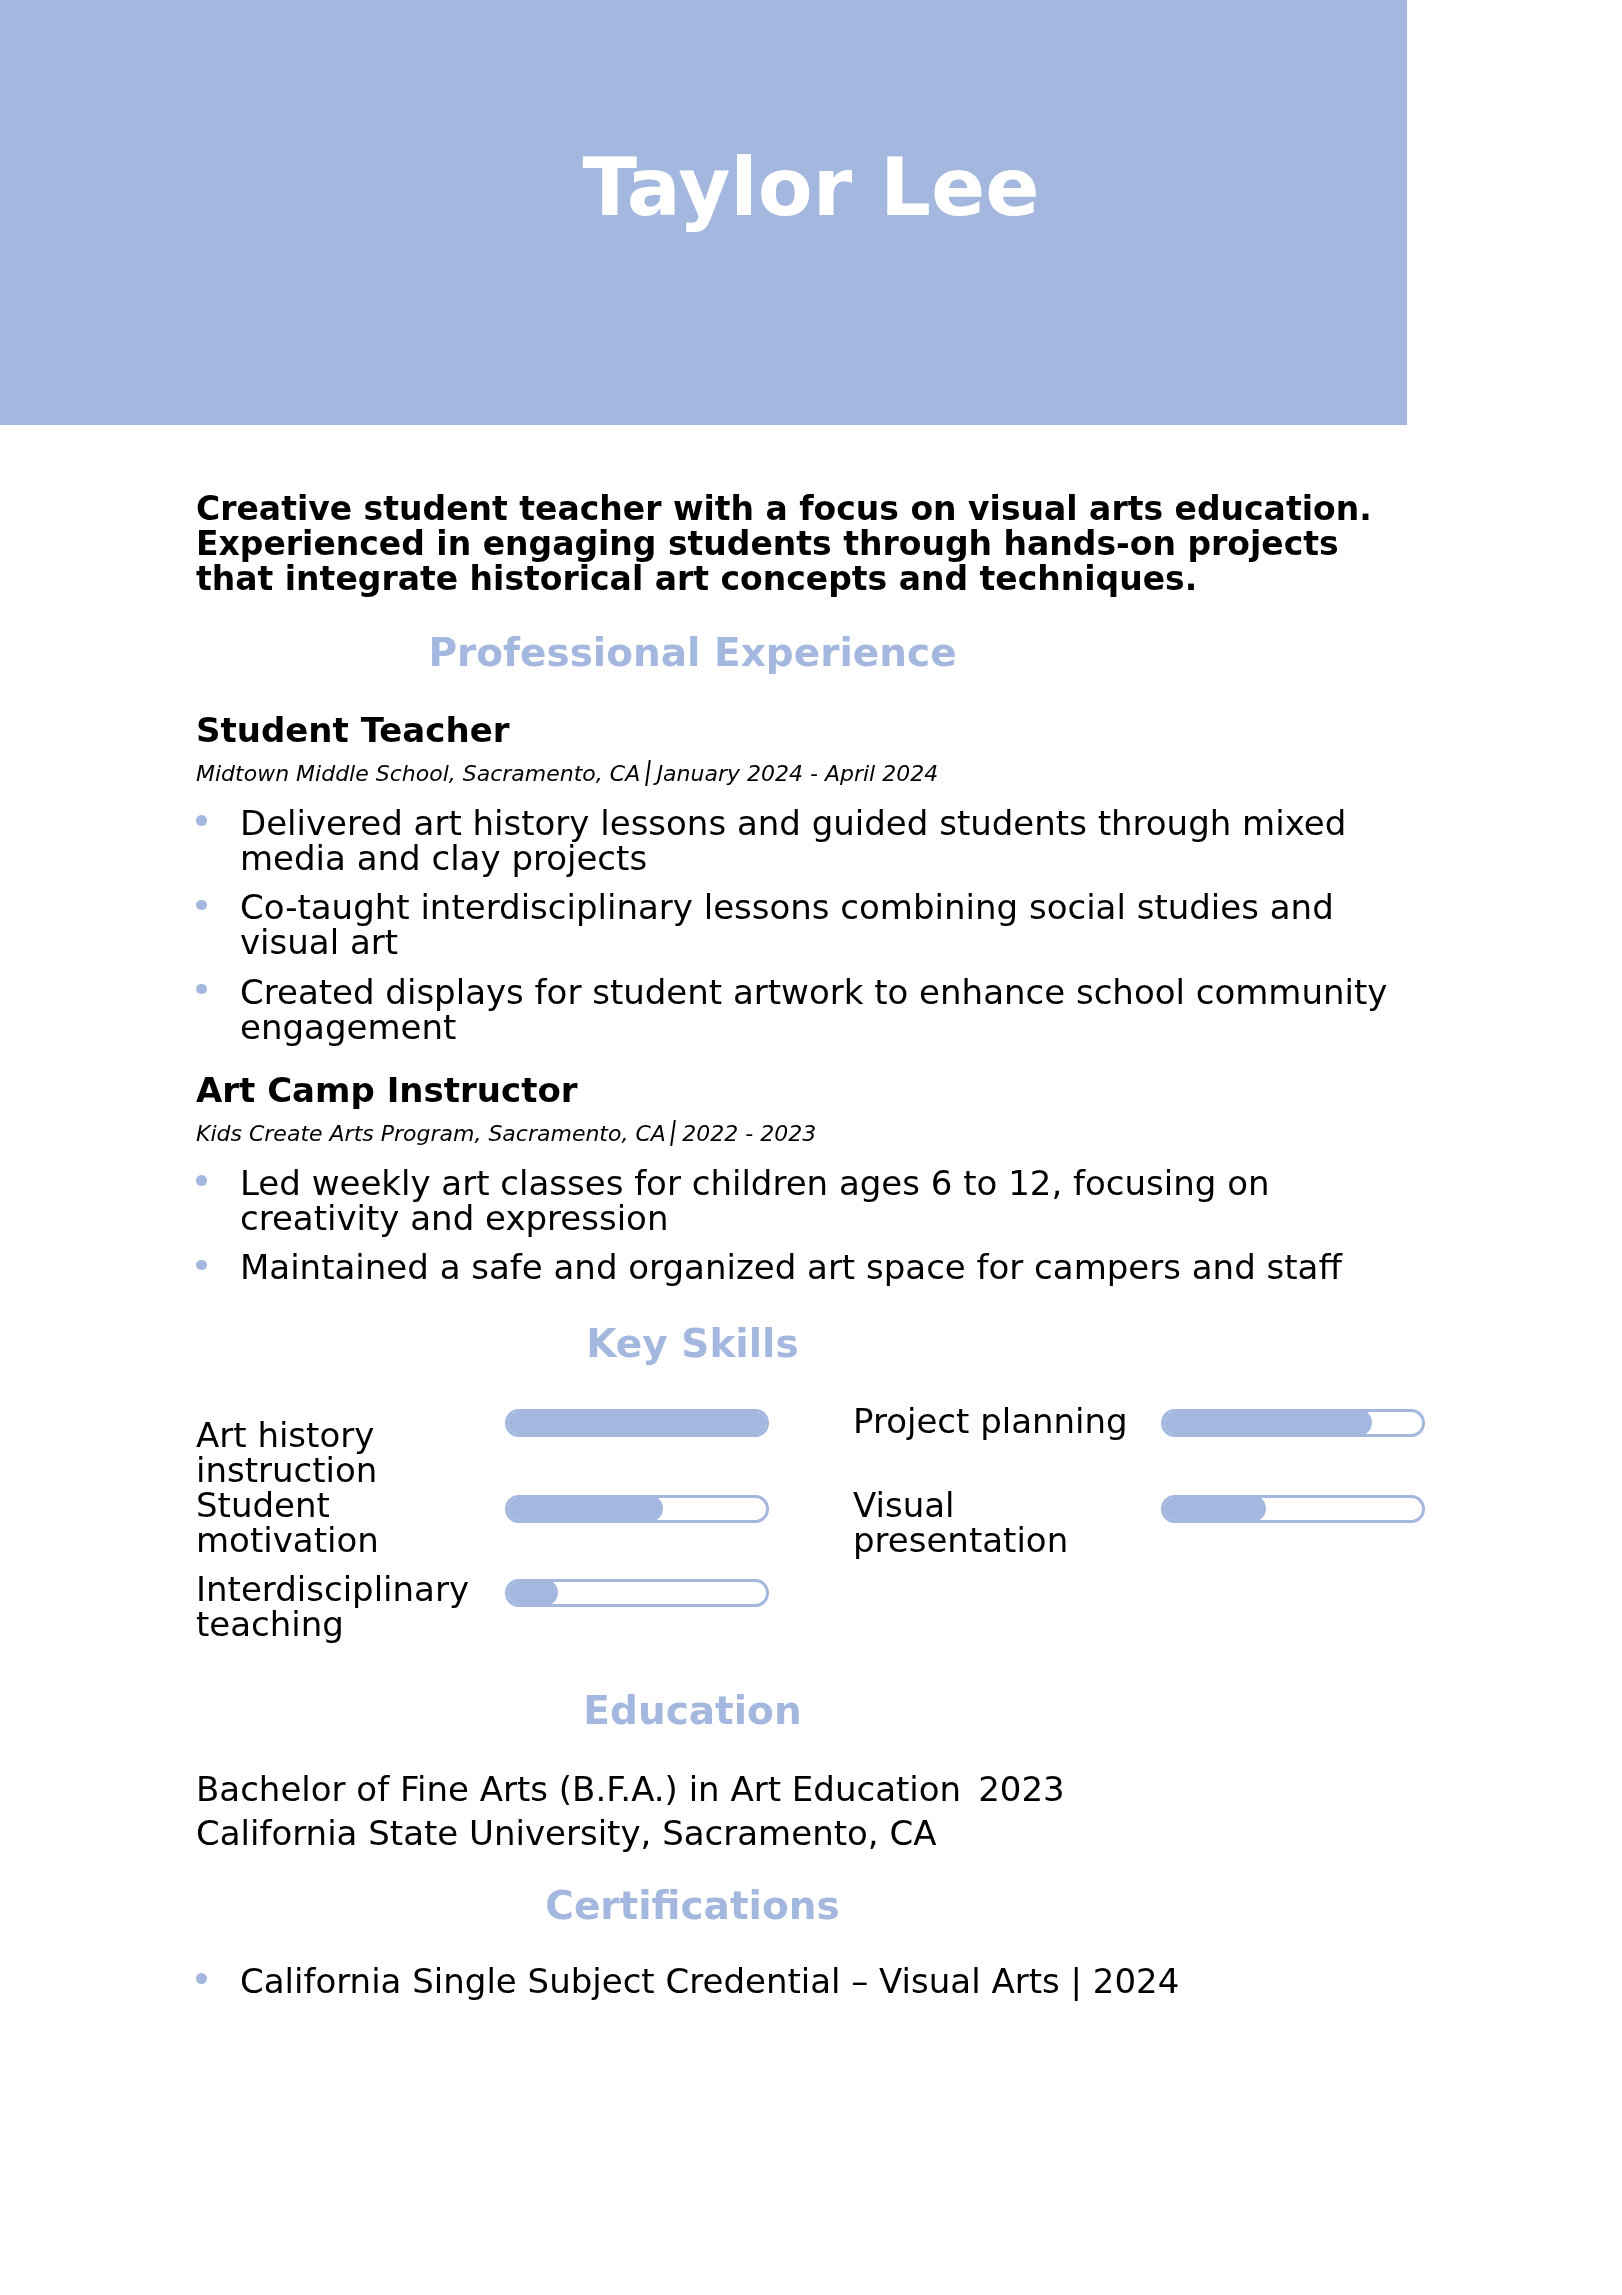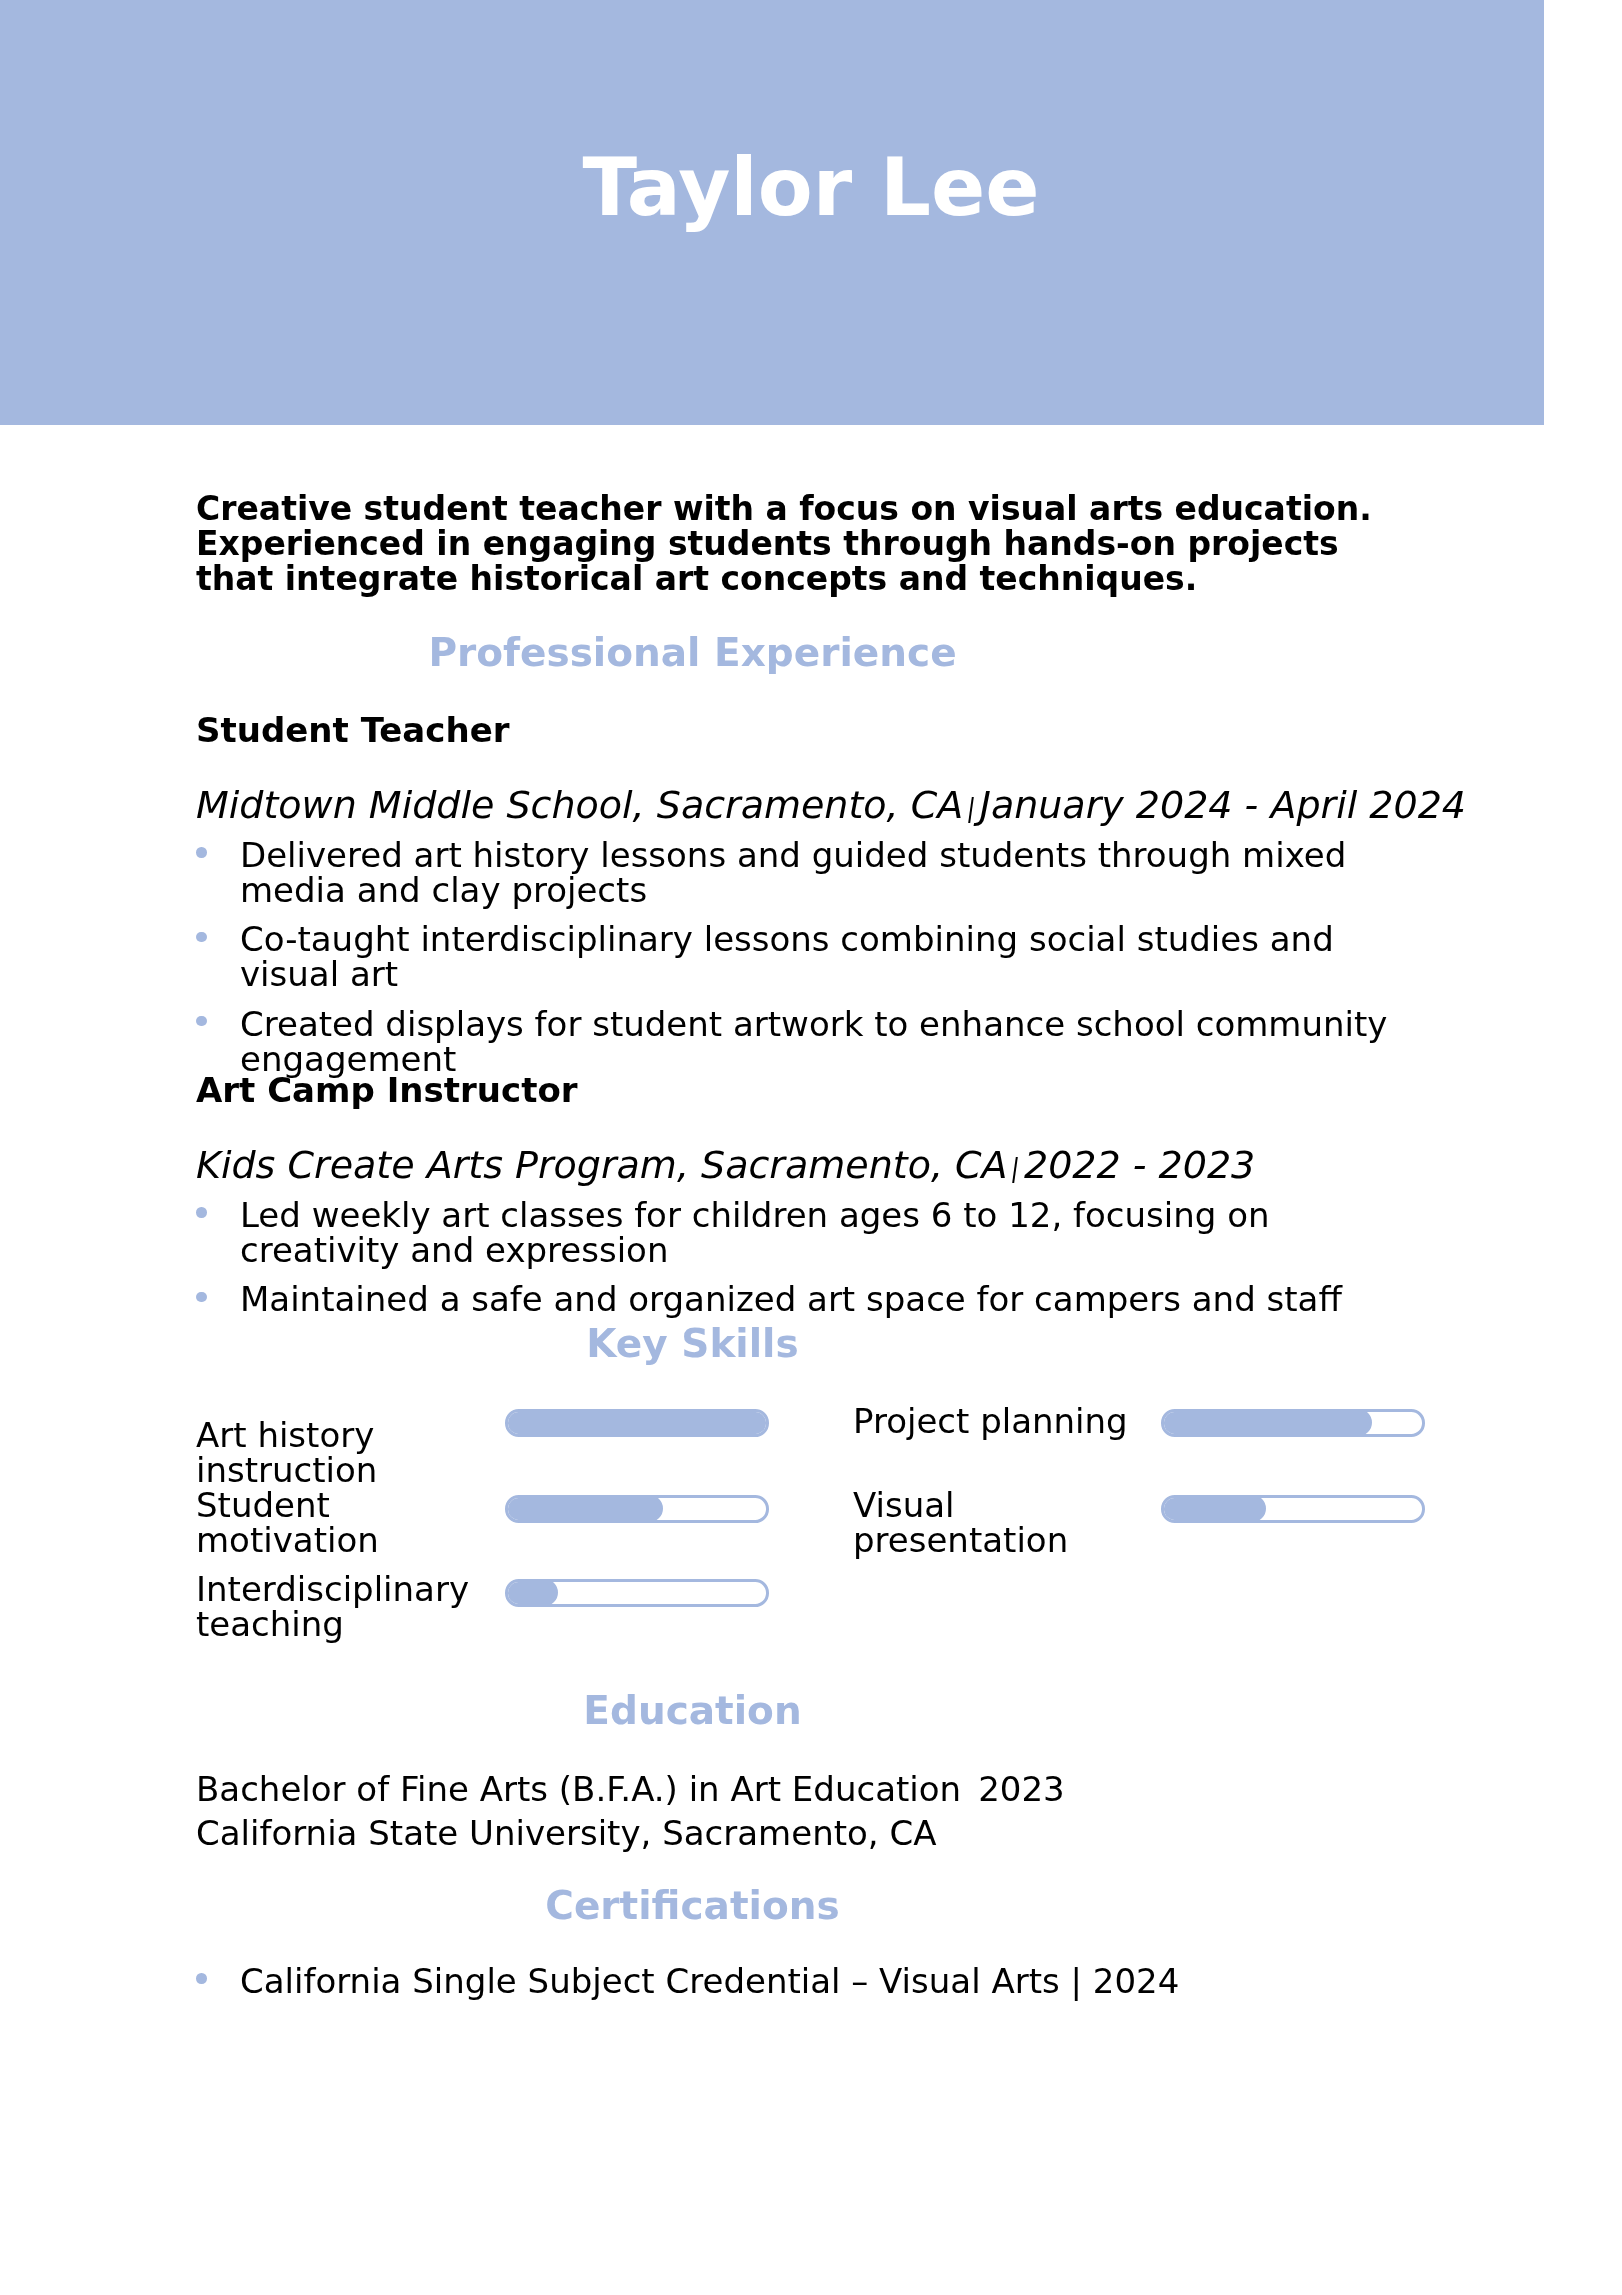--- a/index.html
+++ b/index.html
@@ -2,21 +2,21 @@
 <html style="font-size:10.5px"><head>
 <meta charset="utf-8">
 <style>
   html, body { margin: 0; padding: 0; }
   body {
     width: 1622px; height: 2295px; position: relative; overflow: hidden;
     background: #ffffff; color: #000000;
     font-family: "DejaVu Sans", sans-serif;
   }
   .header {
-    position: absolute; left: 0; top: 0; width: 1544px; height: 425px;
+    position: absolute; left: 0; top: 0; width: 1407px; height: 425px;
     background: #A4B8DF;
   }
   .name {
     position: absolute; left: 0; width: 1622px; top: 139px;
     text-align: center; color: #ffffff; font-weight: bold;
     font-size: 80px; line-height: 98px; white-space: nowrap;
   }
   .contact {
     position: absolute; left: 196px; width: 1230px; top: 253px;
     text-align: center; color: #ffffff; font-size: 33px; line-height: 44px;
@@ -24,21 +24,21 @@
   .contact span { white-space: nowrap; }
   .abs { position: absolute; left: 196px; width: 1230px; }
   .summary {
     top: 491px; font-weight: bold; font-size: 33px; line-height: 35px;
   }
   .section-title {
     position: absolute; left: 0; width: 1385px; text-align: center;
     color: #A4B8DF; font-weight: bold; font-size: 39px; line-height: 46px;
   }
   .job-title { font-weight: bold; font-size: 34px; line-height: 43px; }
-  .job-meta { font-style: italic; font-size: 38px; line-height: 43px; white-space: nowrap; margin-top: 32px; }
+  .job-meta { font-style: italic; font-size: 22px; line-height: 43px; white-space: nowrap; }
   .sep { display: inline-block; width: 2px; height: 26px; background: #000; margin: 0 7.9px 0 6.5px; vertical-align: -5.2px; transform: skewX(-8deg); }
   .bullet-list { margin: 0; padding: 0; list-style: none; }
   .bullet-item {
     position: relative; padding-left: 44px; font-size: 34px; line-height: 35px;
     margin-bottom: 14.4px;
   }
   .bullet-dot {
     position: absolute; left: 0; top: 9.2px; width: 10.5px; height: 10.5px;
     border-radius: 50%; background: #A4B8DF;
   }

